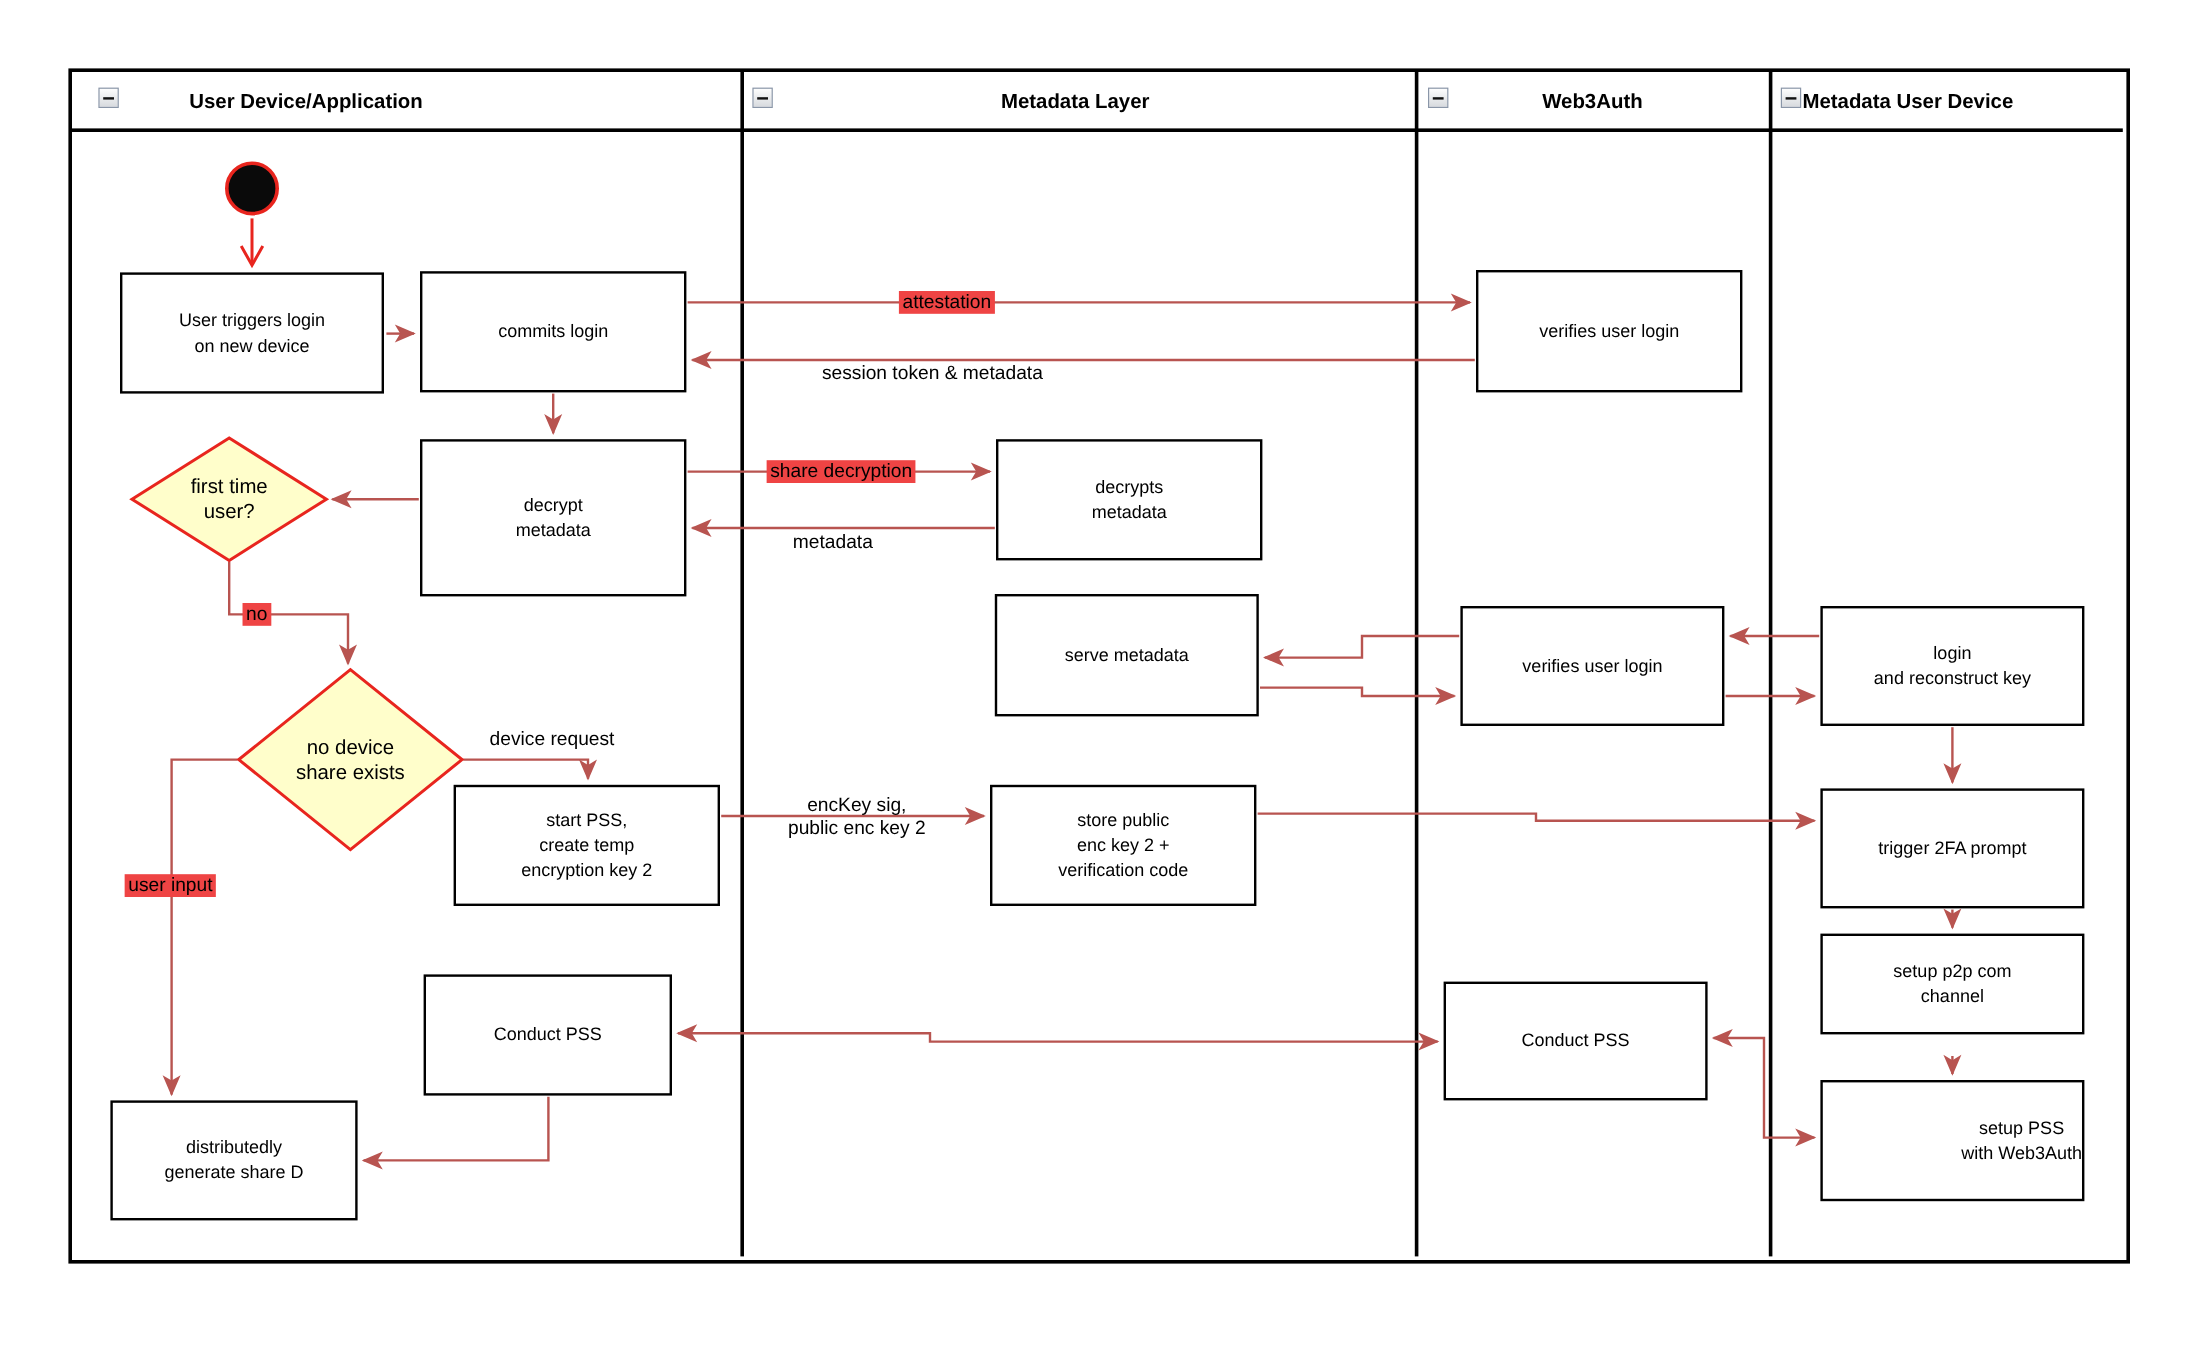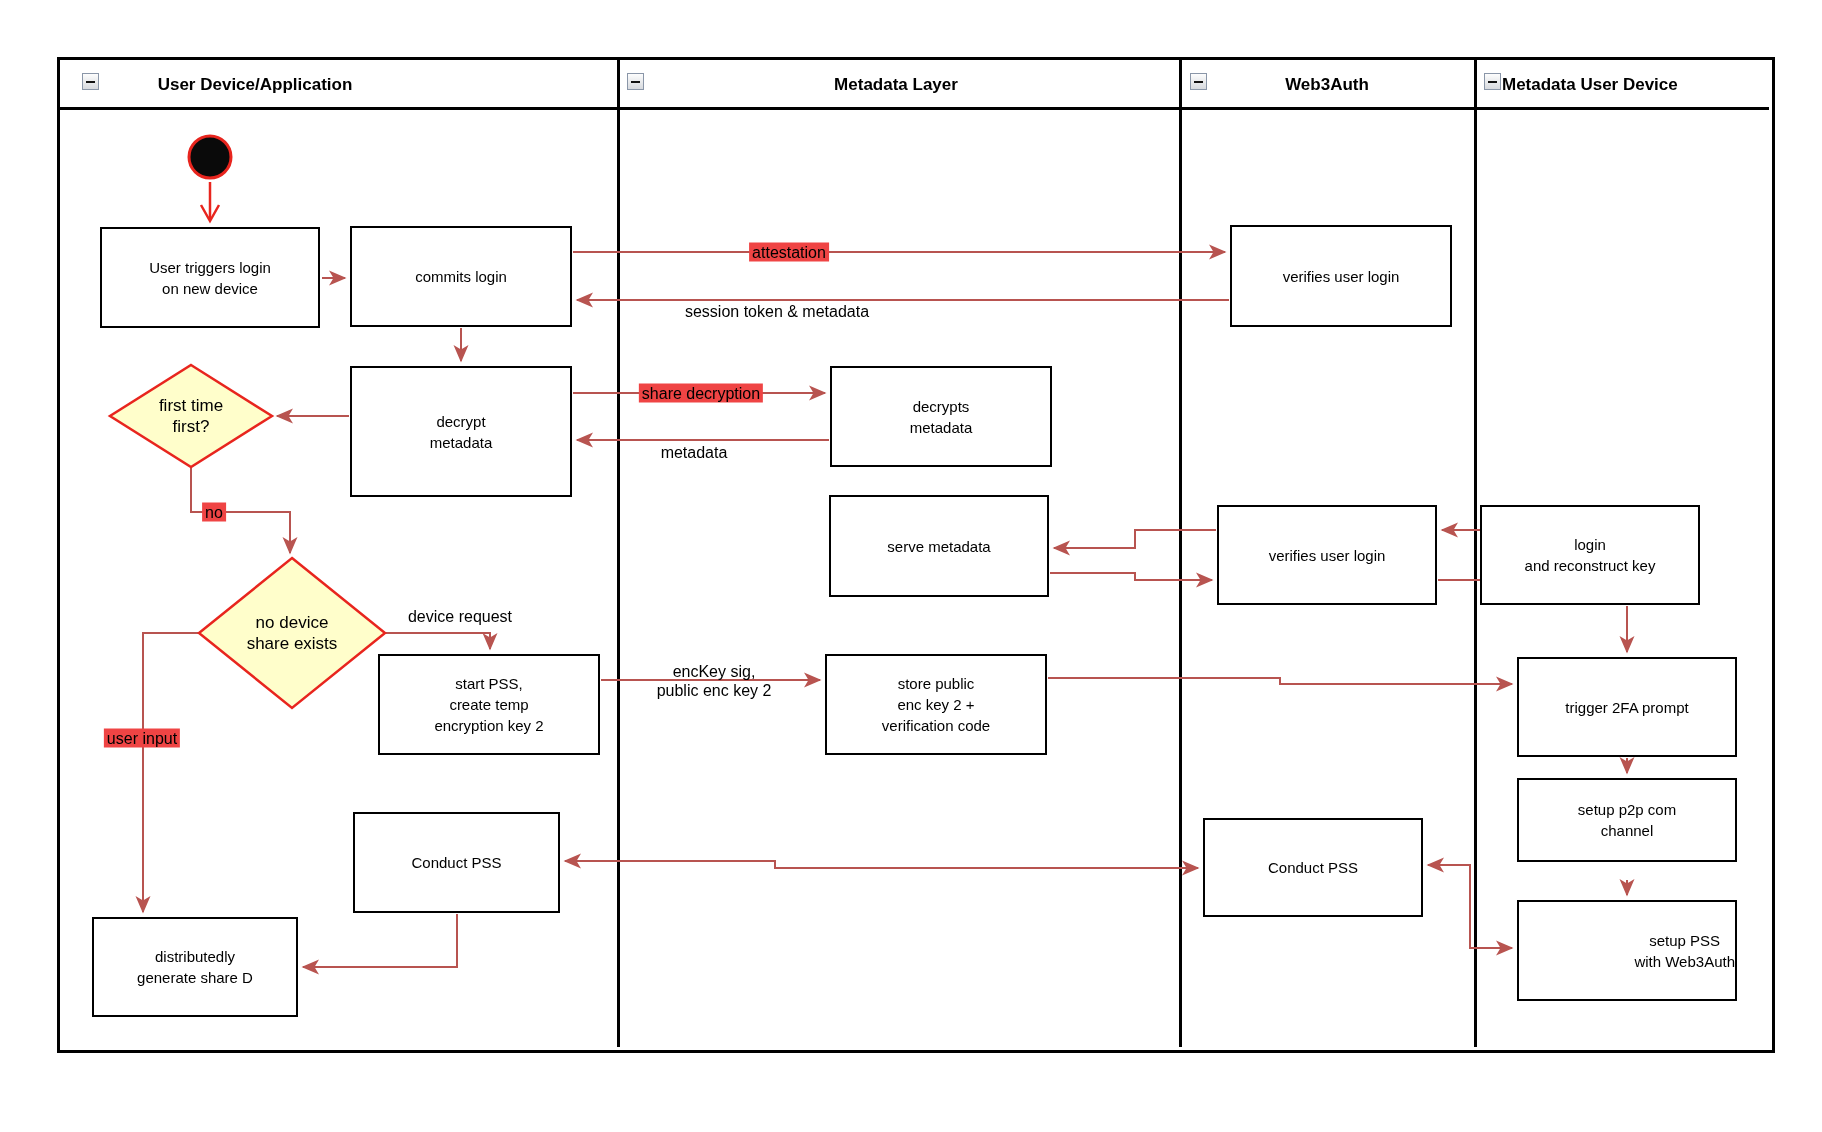--- a/index.html
+++ b/index.html
@@ -109,21 +109,21 @@
       </div>
       <div class="node" style="left: 350px; top: 366px; width: 222px; height: 131px;">
         <div>
           <div>decrypt</div>
           <div>metadata</div>
         </div>
       </div>
       <div class="dtext" style="left: 110px; top: 365px; width: 162px; height: 102px;">
         <div>
           <div>first time</div>
-          <div>first?</div>
+          <div>user?</div>
         </div>
       </div>
       <div class="dtext" style="left: 199px; top: 558px; width: 186px; height: 150px;">
         <div>
           <div>no device</div>
           <div>share exists</div>
         </div>
       </div>
       <div class="node" style="left: 378px; top: 654px; width: 222px; height: 101px;">
         <div>
@@ -169,21 +169,21 @@
       <div class="node" style="left: 1217px; top: 505px; width: 220px; height: 100px;">
         <div>
           <div>verifies user login</div>
         </div>
       </div>
       <div class="node" style="left: 1203px; top: 818px; width: 220px; height: 99px;">
         <div>
           <div>Conduct PSS</div>
         </div>
       </div>
-      <div class="node" style="left: 1480px; top: 505px; width: 220px; height: 100px;">
+      <div class="node" style="left: 1517px; top: 505px; width: 220px; height: 100px;">
         <div>
           <div>login</div>
           <div>and reconstruct key</div>
         </div>
       </div>
       <div class="node" style="left: 1517px; top: 657px; width: 220px; height: 100px;">
         <div>
           <div>trigger 2FA prompt</div>
         </div>
       </div>

